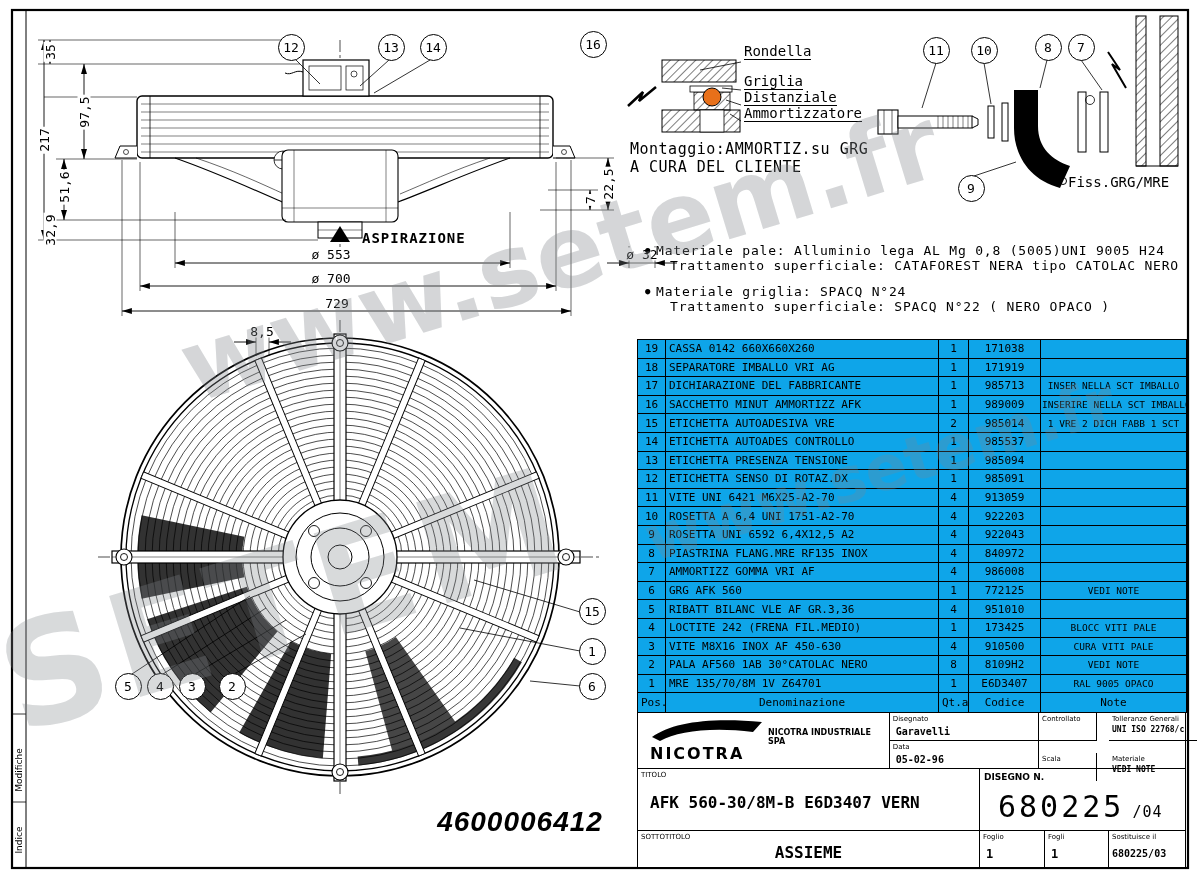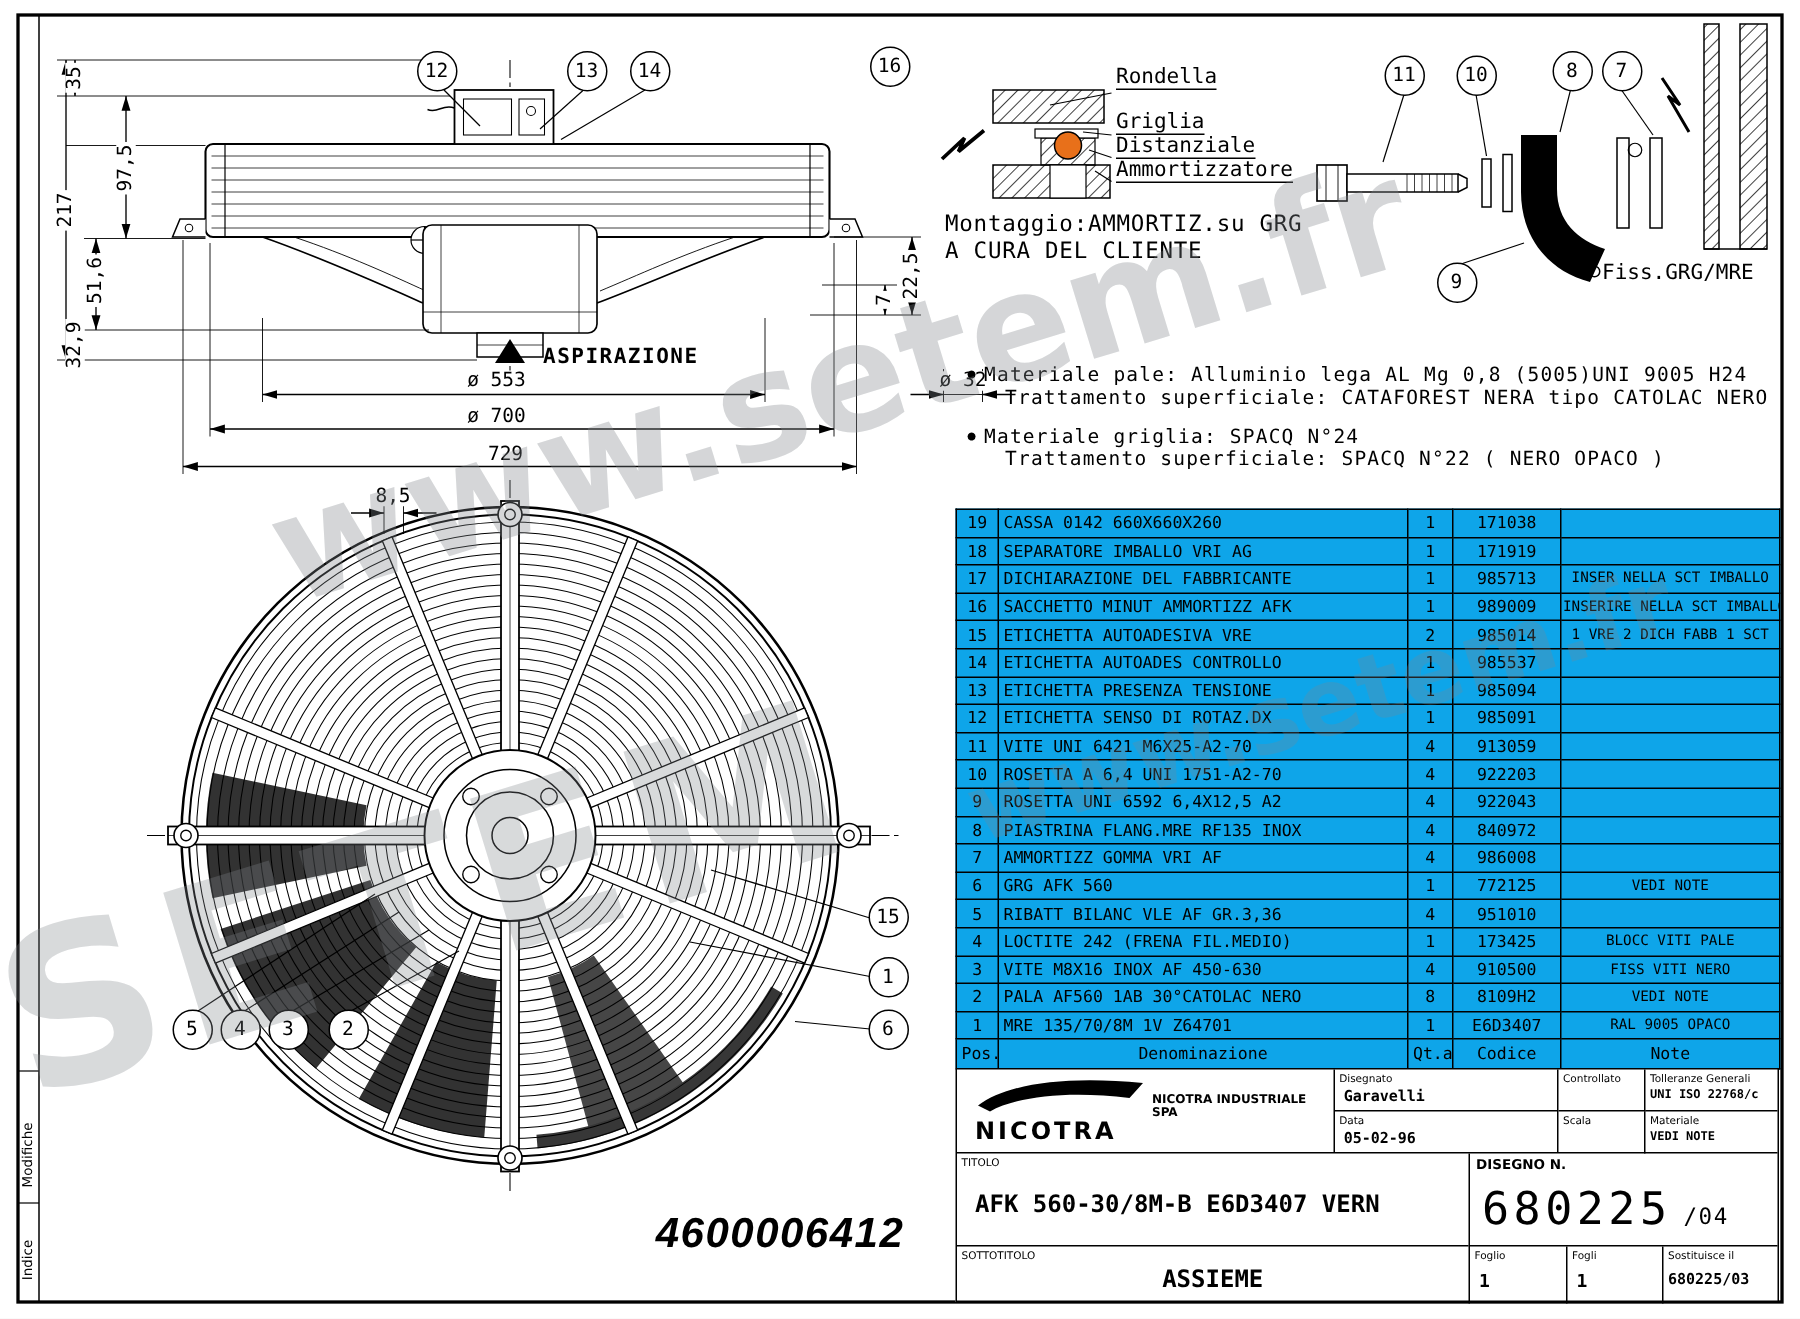--- a/index.html
+++ b/index.html
@@ -30,37 +30,37 @@
 
 #title-block{position:absolute;left:637px;top:712px;width:549px;height:156px;z-index:2;background:#fff;border:1.8px solid #000;display:flex;flex-direction:column;}
 .tb-r1{display:flex;height:56px;border-bottom:1.2px solid #000;}
 .tb-logo{width:253px;border-right:1.2px solid #000;position:relative;}
 .logo-swoosh{position:absolute;left:10px;top:4px;}
 .logo-word{position:absolute;left:12px;top:31px;font-weight:bold;font-size:16px;letter-spacing:2px;font-family:"DejaVu Sans",sans-serif;}
 .company{position:absolute;left:130px;top:15px;font-size:8px;font-weight:bold;font-family:"DejaVu Sans",sans-serif;}
 .tb-mid{width:150px;border-right:1.2px solid #000;display:flex;flex-direction:column;}
 .tb-mid>div{flex:1;position:relative;}
 .tb-mid>div:first-child{border-bottom:1.2px solid #000;}
-.tb-right{width:146px;display:grid;grid-template-columns:58px 88px;grid-template-rows:28px 28px;}
+.tb-right{width:146px;display:grid;grid-template-columns:58px 88px;grid-template-rows:28px 28px;gap:12px;}
 .tb-right>div{position:relative;}
 .cell-controllato,.cell-toll{border-bottom:1.2px solid #000;}
 .cell-controllato,.cell-scala{border-right:1.2px solid #000;}
 .tlbl{position:absolute;top:2px;left:3px;font-size:7px;font-family:"DejaVu Sans",sans-serif;white-space:nowrap;}
 .tval{position:absolute;left:6px;top:13px;font-size:10px;font-weight:bold;white-space:nowrap;}
 .tval-sm{position:absolute;left:3px;top:12px;font-size:8px;font-weight:bold;white-space:nowrap;}
 .tb-r2{display:flex;height:100px;}
 .tb-titolo{width:344px;border-right:1.2px solid #000;display:flex;flex-direction:column;}
 .titolo-cell{height:62px;border-bottom:1.2px solid #000;position:relative;}
 .titolo-val{position:absolute;left:12px;top:24px;font-size:16px;font-weight:bold;white-space:nowrap;}
 .sotto-cell{height:38px;position:relative;}
 .sotto-val{position:absolute;left:0;top:12px;width:100%;text-align:center;font-size:16px;font-weight:bold;}
 .tb-disegno{width:205px;display:flex;flex-direction:column;}
 .disegno-cell{height:62px;position:relative;border-bottom:1.2px solid #000;}
 .dlbl{position:absolute;top:3px;left:4px;font-size:9px;font-weight:bold;font-family:"DejaVu Sans",sans-serif;}
-.dn-value{position:absolute;left:8px;top:20px;font-size:30px;letter-spacing:3px;white-space:nowrap;}
+.dn-value{position:absolute;left:18px;top:20px;font-size:30px;letter-spacing:3px;white-space:nowrap;}
 .rev{font-size:15px;margin-left:8px;letter-spacing:1px;}
 .fogli-row{height:38px;display:flex;}
 .fogli-row>div{position:relative;}
 .cell-foglio{width:65px;border-right:1.2px solid #000;}
 .cell-fogli{width:64px;border-right:1.2px solid #000;}
 .cell-sost{width:76px;}
 .fval{position:absolute;left:6px;top:16px;font-size:12px;font-weight:bold;white-space:nowrap;}
 .fval-sm{position:absolute;left:3px;top:17px;font-size:10px;font-weight:bold;white-space:nowrap;}
 .partnum{position:absolute;left:520px;top:822px;z-index:3;transform:translate(-50%,-50%);font-family:"Liberation Sans",sans-serif;font-style:italic;font-weight:bold;font-size:28px;letter-spacing:1px;}
 </style>
@@ -469,21 +469,21 @@
           <td class="c-den">LOCTITE 242 (FRENA FIL.MEDIO)</td>
           <td class="c-qty">1</td>
           <td class="c-code">173425</td>
           <td class="c-note">BLOCC VITI PALE</td>
         </tr>
         <tr>
           <td class="c-pos">3</td>
           <td class="c-den">VITE M8X16 INOX AF 450-630</td>
           <td class="c-qty">4</td>
           <td class="c-code">910500</td>
-          <td class="c-note">FISS VITI NERO</td>
+          <td class="c-note">CURA VITI PALE</td>
         </tr>
         <tr>
           <td class="c-pos">2</td>
           <td class="c-den">PALA AF560 1AB 30°CATOLAC NERO</td>
           <td class="c-qty">8</td>
           <td class="c-code">8109H2</td>
           <td class="c-note">VEDI NOTE</td>
         </tr>
         <tr>
           <td class="c-pos">1</td>

